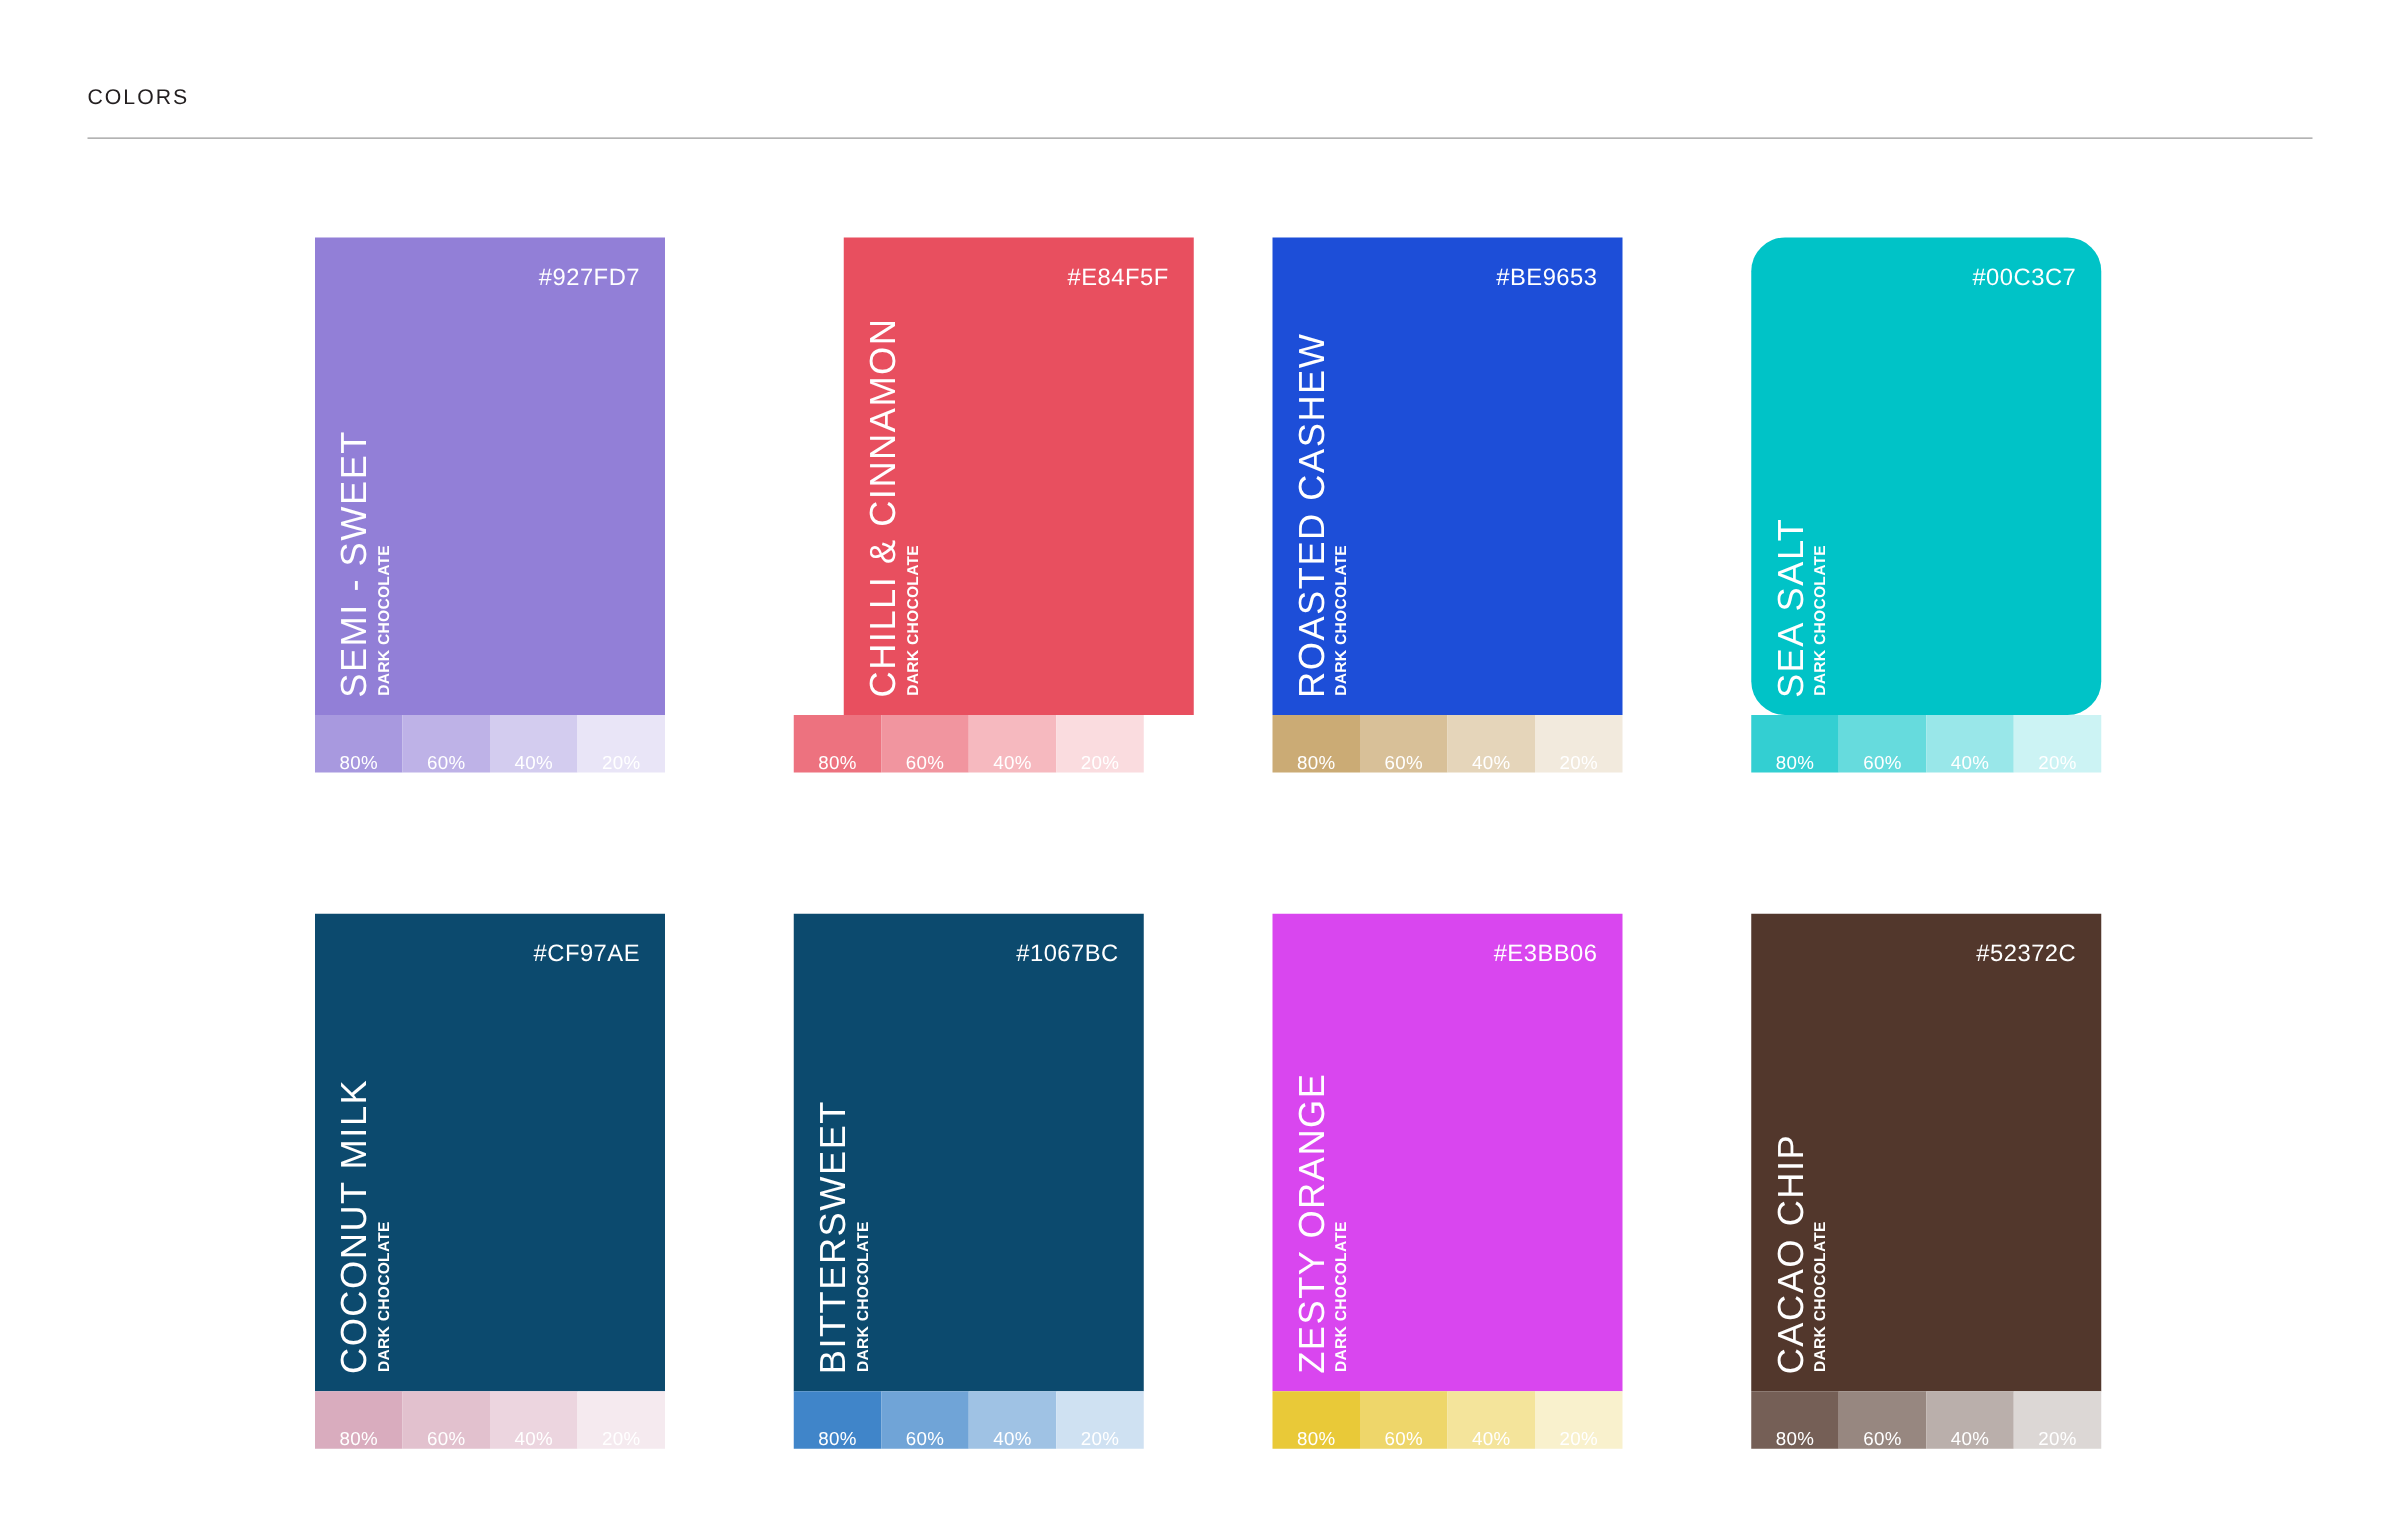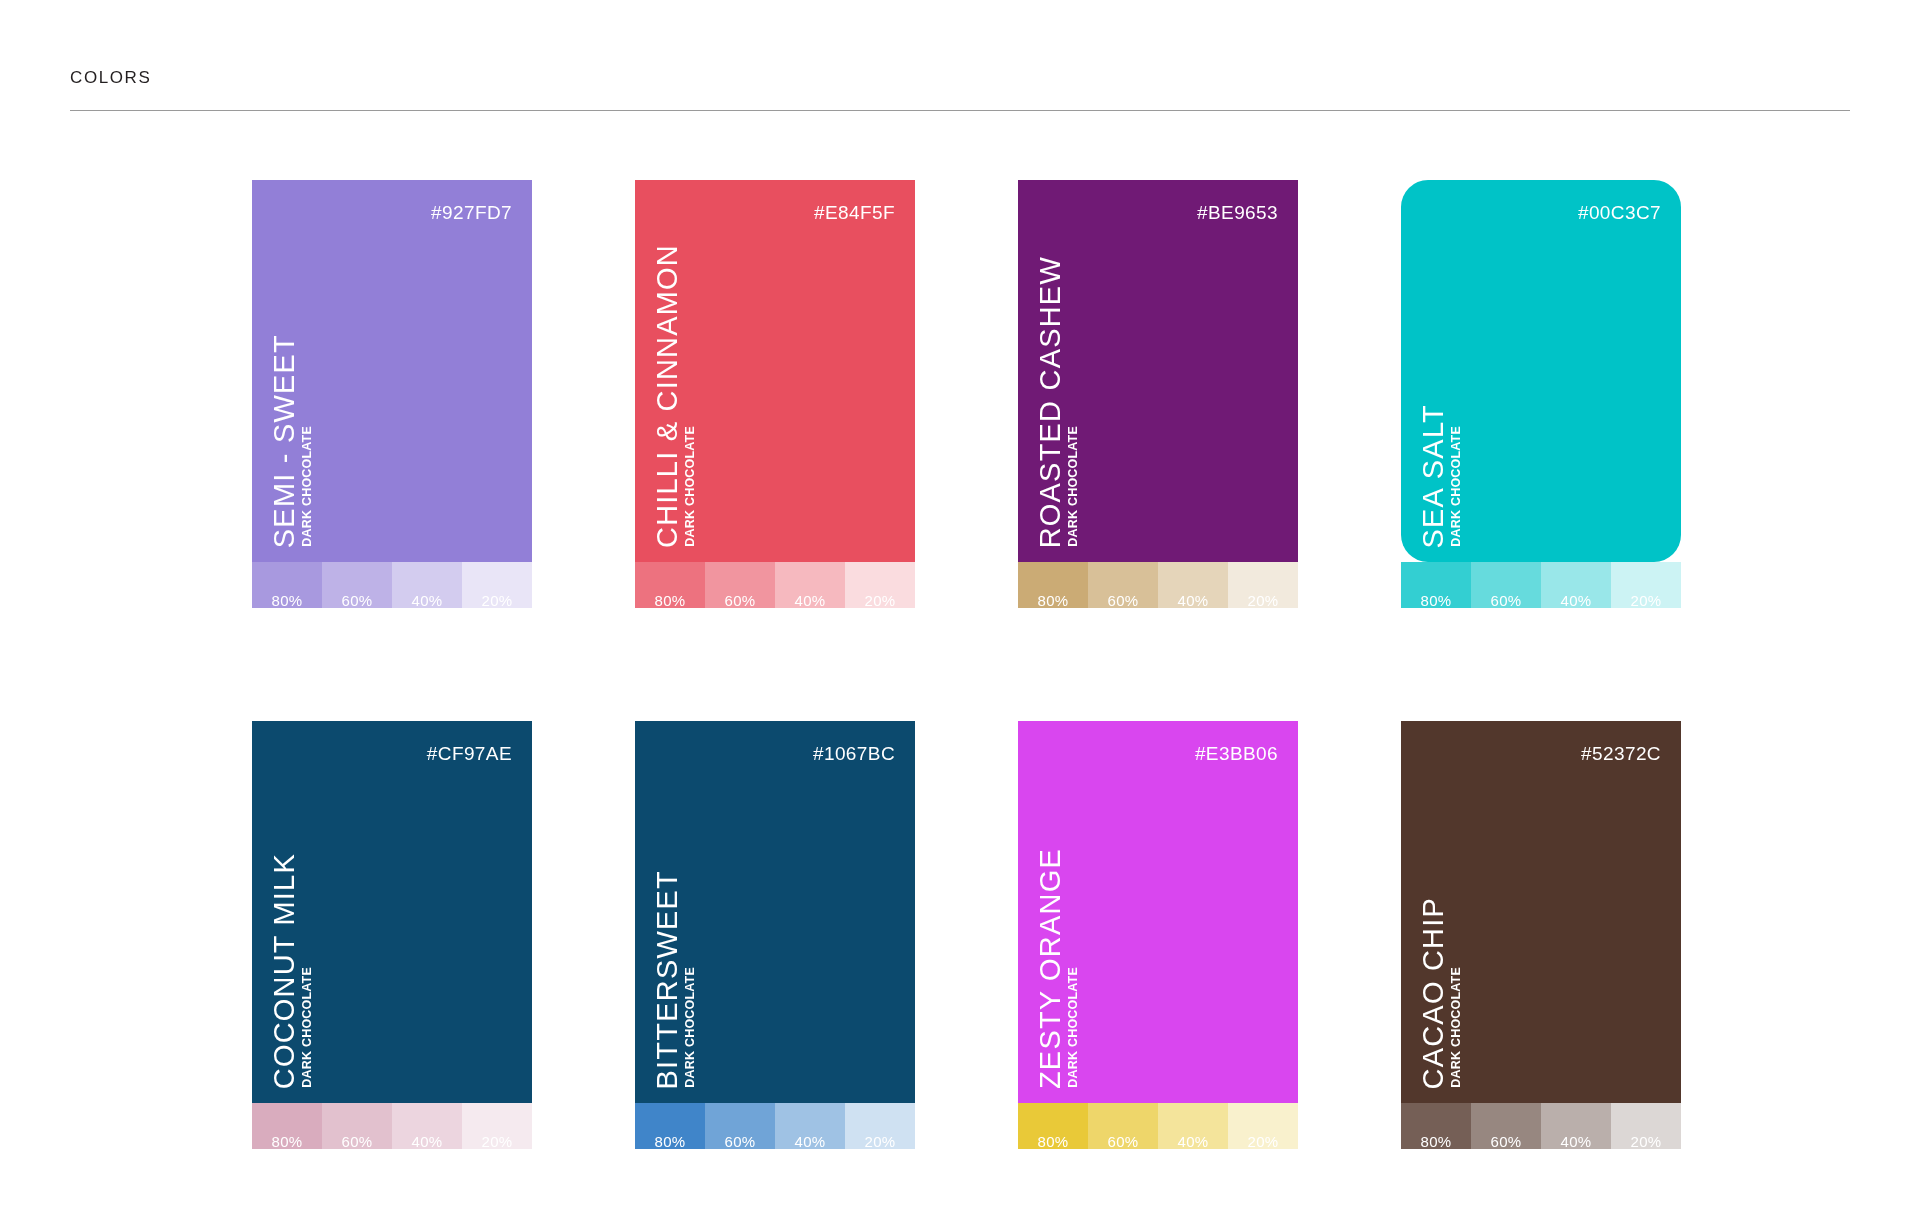--- a/index.html
+++ b/index.html
@@ -40,21 +40,21 @@
     margin-top: 22px;
     width: 100%;
     height: 1px;
     background: #9A9A9A;
   }
 
   
   .swatch-grid {
     position: absolute;
     left: 252px;
-    top: 180px;
+    top: 190px;
     width: 1430px;
     display: grid;
     grid-template-columns: repeat(4, 280px);
     grid-template-rows: repeat(2, 428px);
     column-gap: 103px;
     row-gap: 113px;
   }
 
   .swatch-card {
     position: relative;
@@ -168,21 +168,21 @@
           </div>
           <div class="tint-cell" style="background: rgb(211, 204, 239);">
             <span class="tint-label">40%</span>
           </div>
           <div class="tint-cell" style="background: rgb(233, 229, 247);">
             <span class="tint-label">20%</span>
           </div>
         </div>
       </div>
       <div class="swatch-card">
-        <div class="swatch-body" style="background: rgb(232, 79, 95);">
+        <div class="swatch-body" style="background: rgb(232, 79, 95); margin-left: 40px;">
           <div class="swatch-hex">#E84F5F</div>
           <div class="swatch-label-group">
             <div class="swatch-name">CHILLI &amp; CINNAMON</div>
             <div class="swatch-sub">DARK CHOCOLATE</div>
           </div>
         </div>
         <div class="tint-strip">
           <div class="tint-cell" style="background: rgb(237, 114, 127);">
             <span class="tint-label">80%</span>
           </div>
@@ -191,21 +191,21 @@
           </div>
           <div class="tint-cell" style="background: rgb(246, 185, 191);">
             <span class="tint-label">40%</span>
           </div>
           <div class="tint-cell" style="background: rgb(250, 220, 223);">
             <span class="tint-label">20%</span>
           </div>
         </div>
       </div>
       <div class="swatch-card">
-        <div class="swatch-body" style="background: #701a75;">
+        <div class="swatch-body" style="background: #1d4ed8;">
           <div class="swatch-hex">#BE9653</div>
           <div class="swatch-label-group">
             <div class="swatch-name">ROASTED CASHEW</div>
             <div class="swatch-sub">DARK CHOCOLATE</div>
           </div>
         </div>
         <div class="tint-strip">
           <div class="tint-cell" style="background: rgb(203, 171, 117);">
             <span class="tint-label">80%</span>
           </div>

